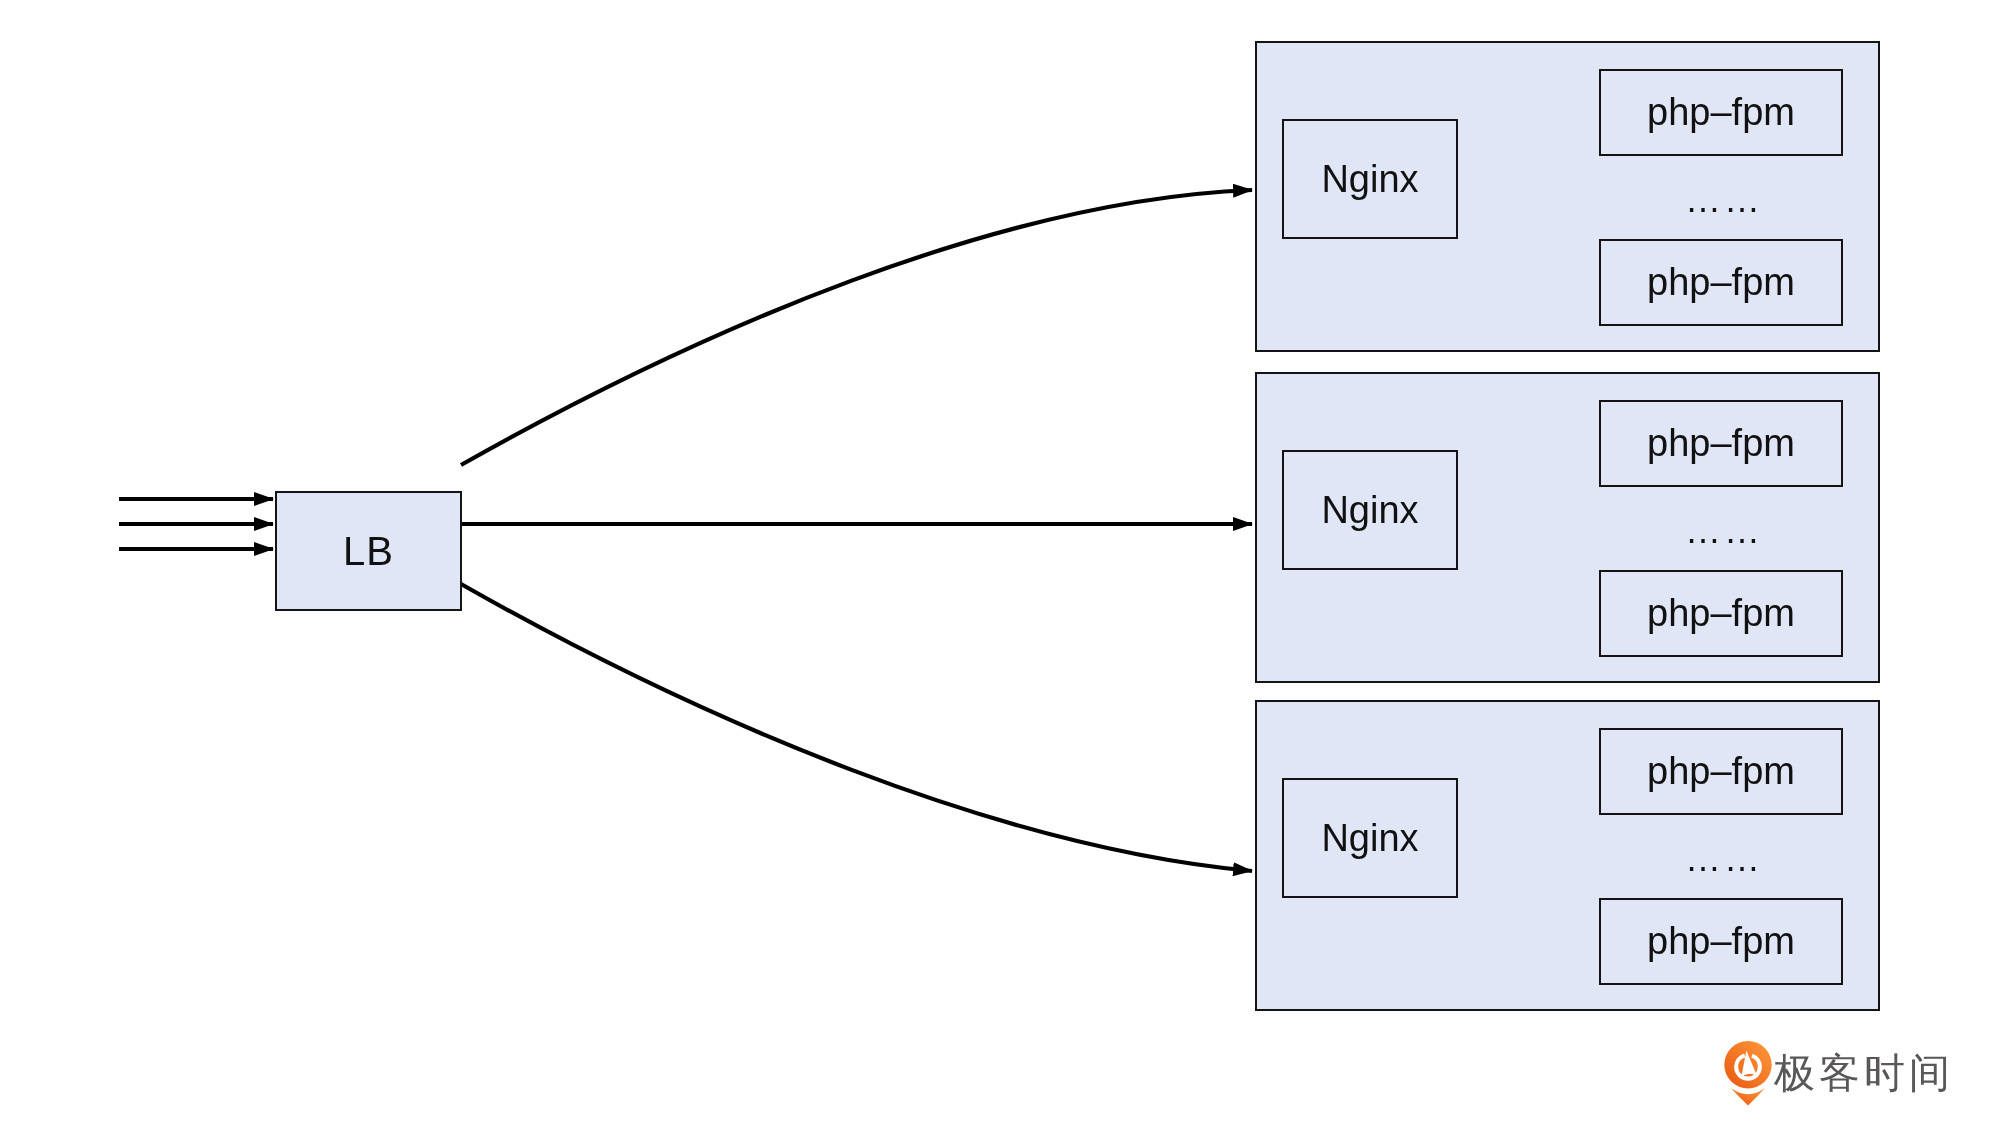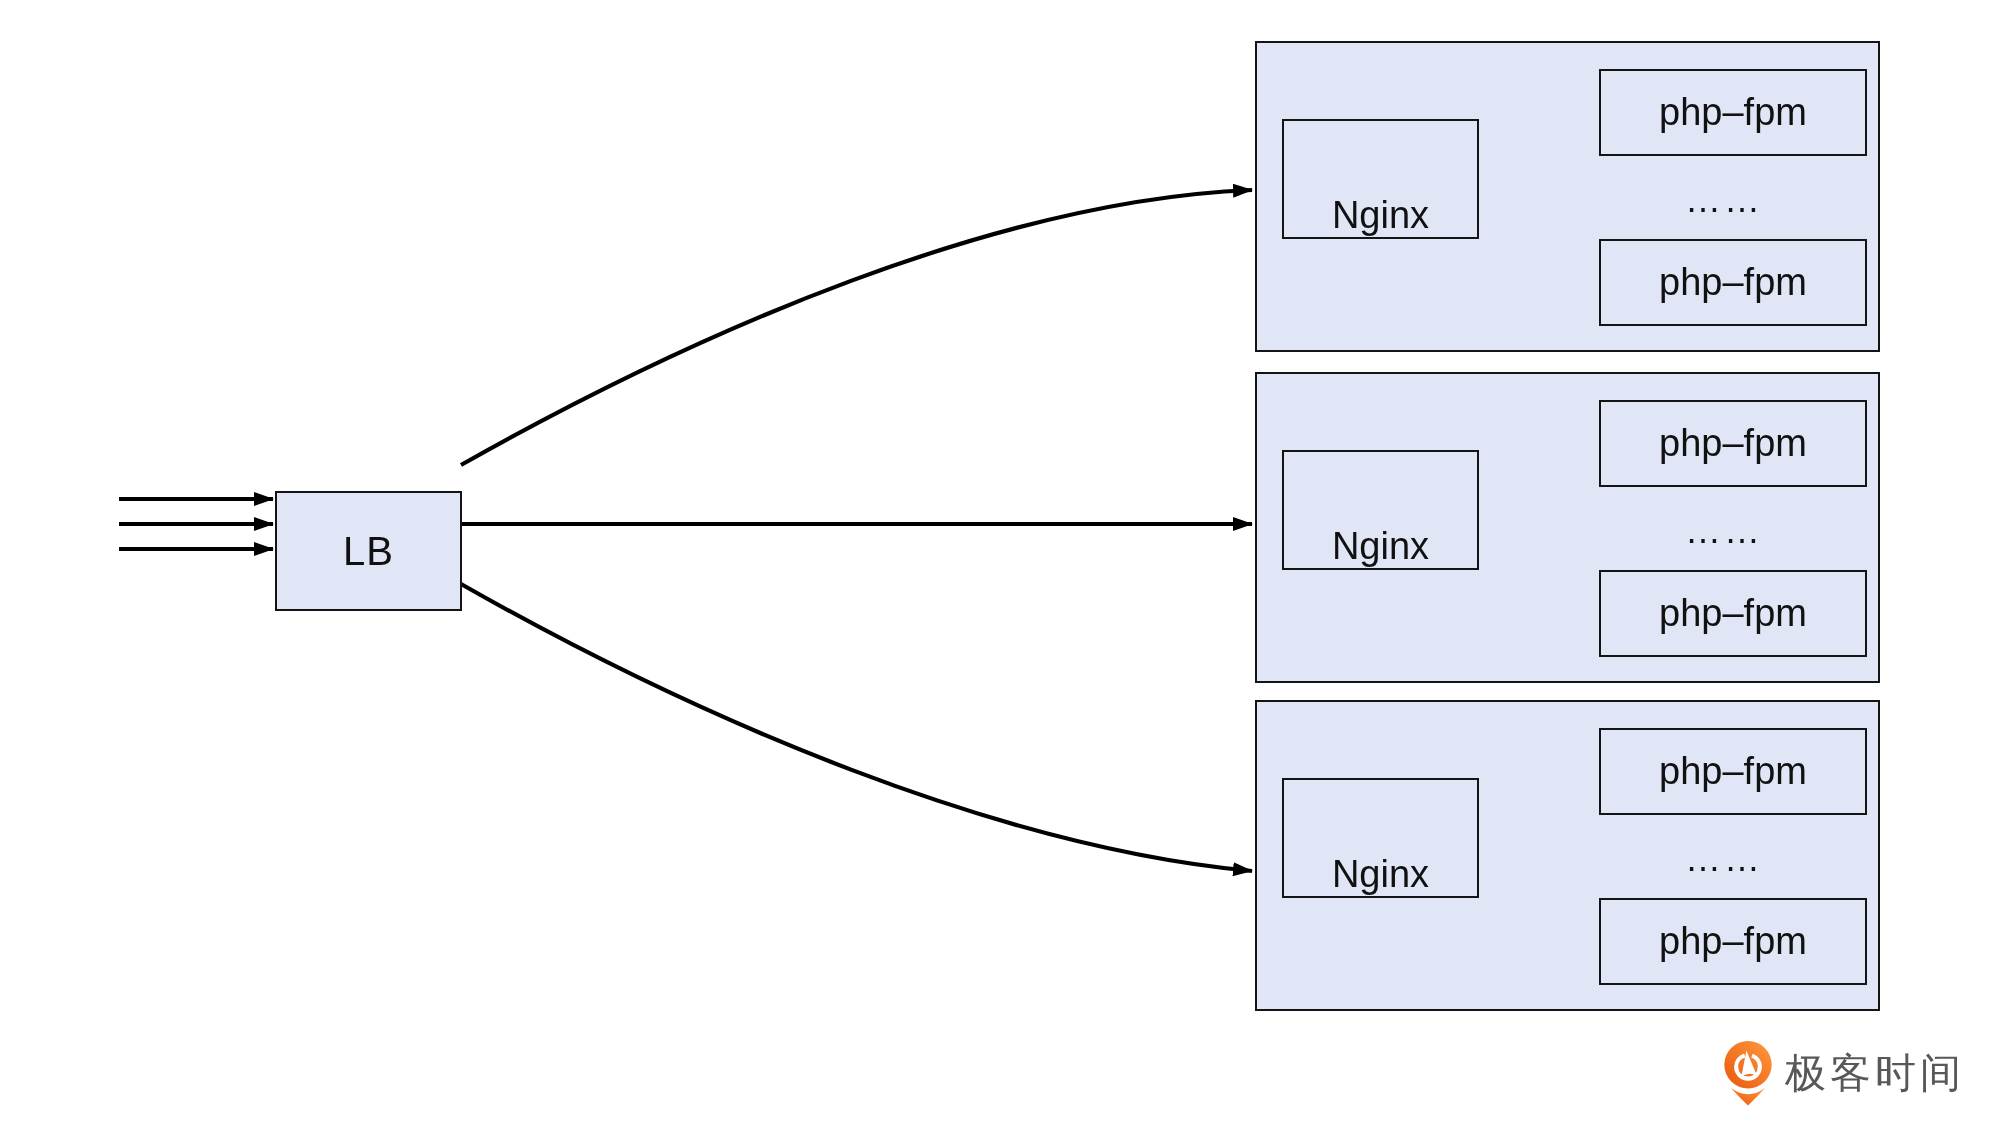--- a/index.html
+++ b/index.html
@@ -44,48 +44,47 @@
     left: 1255px;
     width: 625px; height: 311px;
     background: #e1e6f7;
     border: 2px solid #141414;
   }
   .group-1 { top: 41px; }
   .group-2 { top: 372px; }
   .group-3 { top: 700px; }
   .nginx-box {
     left: 25px; top: 76px;
-    width: 197px; height: 120px;
+    width: 176px; height: 120px;
     font-size: 38px;
-    align-items: flex-end;
   }
   .fpm-box {
     left: 342px;
-    width: 268px; height: 87px;
+    width: 244px; height: 87px;
     font-size: 38px;
   }
   .fpm-top { top: 26px; }
   .fpm-bottom { top: 196px; }
   .ellipsis-row {
     position: absolute;
     left: 342px; top: 128px;
     width: 250px; height: 58px;
     display: flex;
     align-items: center;
     justify-content: center;
     font-size: 36px;
     letter-spacing: 3px;
     color: #111111;
   }
   .logo {
     position: absolute;
     left: 1722px; top: 1040px;
     display: flex;
     align-items: center;
-    gap: 11px;
+    gap: 0;
   }
   .logo-text {
     font-size: 41px;
     letter-spacing: 4px;
     color: #595757;
     font-weight: 500;
     line-height: 1;
     white-space: nowrap;
   }
 </style>

